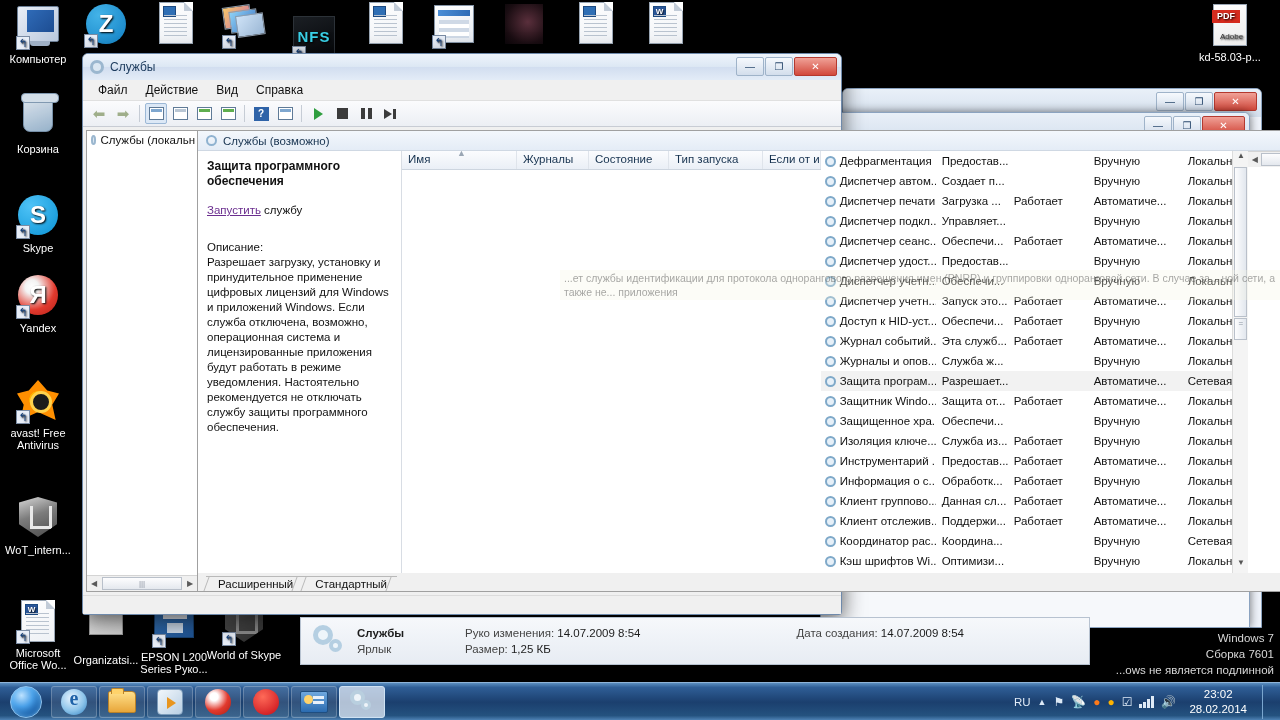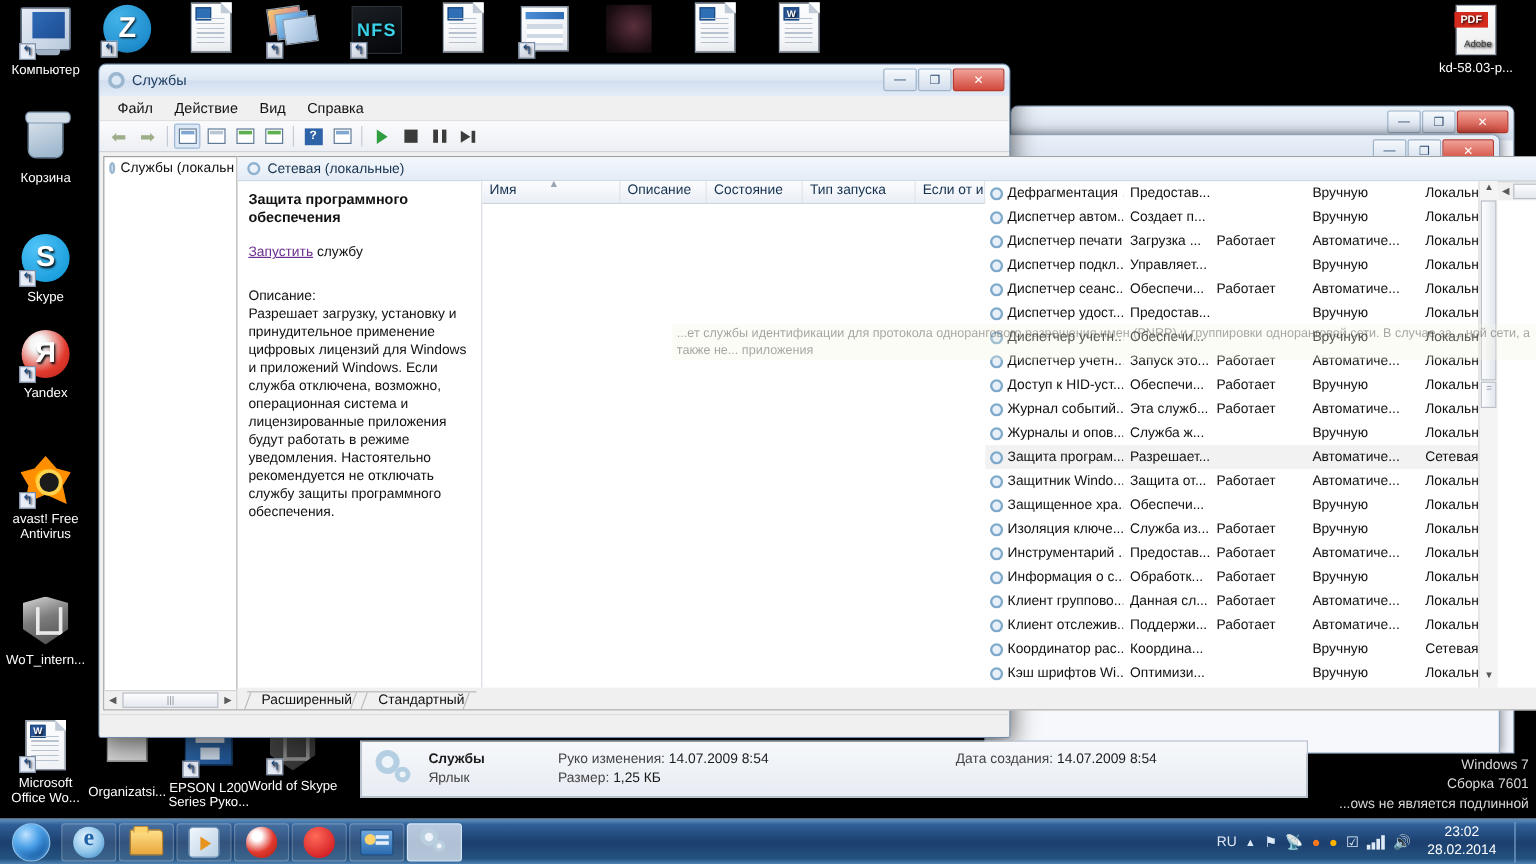--- a/index.html
+++ b/index.html
@@ -147,21 +147,21 @@
     width: 40px; height: 36px; margin: 3px auto; position: relative;
     transform: rotate(-8deg);
   }
   .ic-pic i {
     position:absolute; width: 28px; height: 22px; border:1px solid #8f9cab; background:#fff;
   }
   .ic-pic i:nth-child(1){left:0;top:0;background:linear-gradient(135deg,#f7c96b,#c96ba8);}
   .ic-pic i:nth-child(2){left:6px;top:5px;background:linear-gradient(135deg,#8fd2f5,#3b72c4);}
   .ic-pic i:nth-child(3){left:12px;top:10px;background:linear-gradient(135deg,#cfe3f7,#9ab6d4);}
   .ic-nfs {
-    width: 42px; height: 40px; margin: 3px auto;
+    width: 42px; height: 40px; margin: 14px auto;
     background: linear-gradient(160deg,#1b1f24,#05070a);
     border: 1px solid #2c3238;
     color: #3ad1e8; font-size: 15px; font-weight: bold;
     text-align: center; line-height: 40px; letter-spacing: 1px;
   }
   .ic-explorer-win {
     width: 40px; height: 38px; margin: 3px auto;
     background: linear-gradient(160deg,#ffffff,#e4e9f0);
     border: 1px solid #8796a8; position: relative;
   }
@@ -811,40 +811,40 @@
         <div class="hscroll">
           <span class="ar">◀</span>
           <span class="thumb">|||</span>
           <span class="ar">▶</span>
         </div>
       </div>
 
       <div id="svc-right">
         <div id="svc-head">
           <span class="cir"></span>
-          <span class="lbl">Сетевая (локальные)</span>
+          <span class="lbl">Службы (возможно)</span>
         </div>
 
         <div id="svc-cols">
           <div id="svc-desc">
             <h3>Защита программного обеспечения</h3>
             <div class="act">
               <span class="link">Запустить</span><span> службу</span>
             </div>
             <p class="dt">Описание:</p>
             <p class="dt">Разрешает загрузку, установку и принудительное применение цифровых лицензий для Windows и приложений Windows. Если служба отключена, возможно, операционная система и лицензированные приложения будут работать в режиме уведомления. Настоятельно рекомендуется не отключать службу защиты программного обеспечения.</p>
           </div>
 
           <div id="svc-list">
             <div class="lv-head">
               <div class="c-name">
                 <span>Имя</span>
                 <span class="sort-caret">▲</span>
               </div>
-              <div class="c-desc">Описание</div>
+              <div class="c-desc">Журналы</div>
               <div class="c-state">Состояние</div>
               <div class="c-start">Тип запуска</div>
               <div class="c-logon">Если от и</div>
             </div>
 
             <div style="flex:1;display:flex;min-height:0;">
               <div class="lv-rows">
                 <div class="lv-row">
                   <div class="c-name">
                       <span class="cog"></span>

